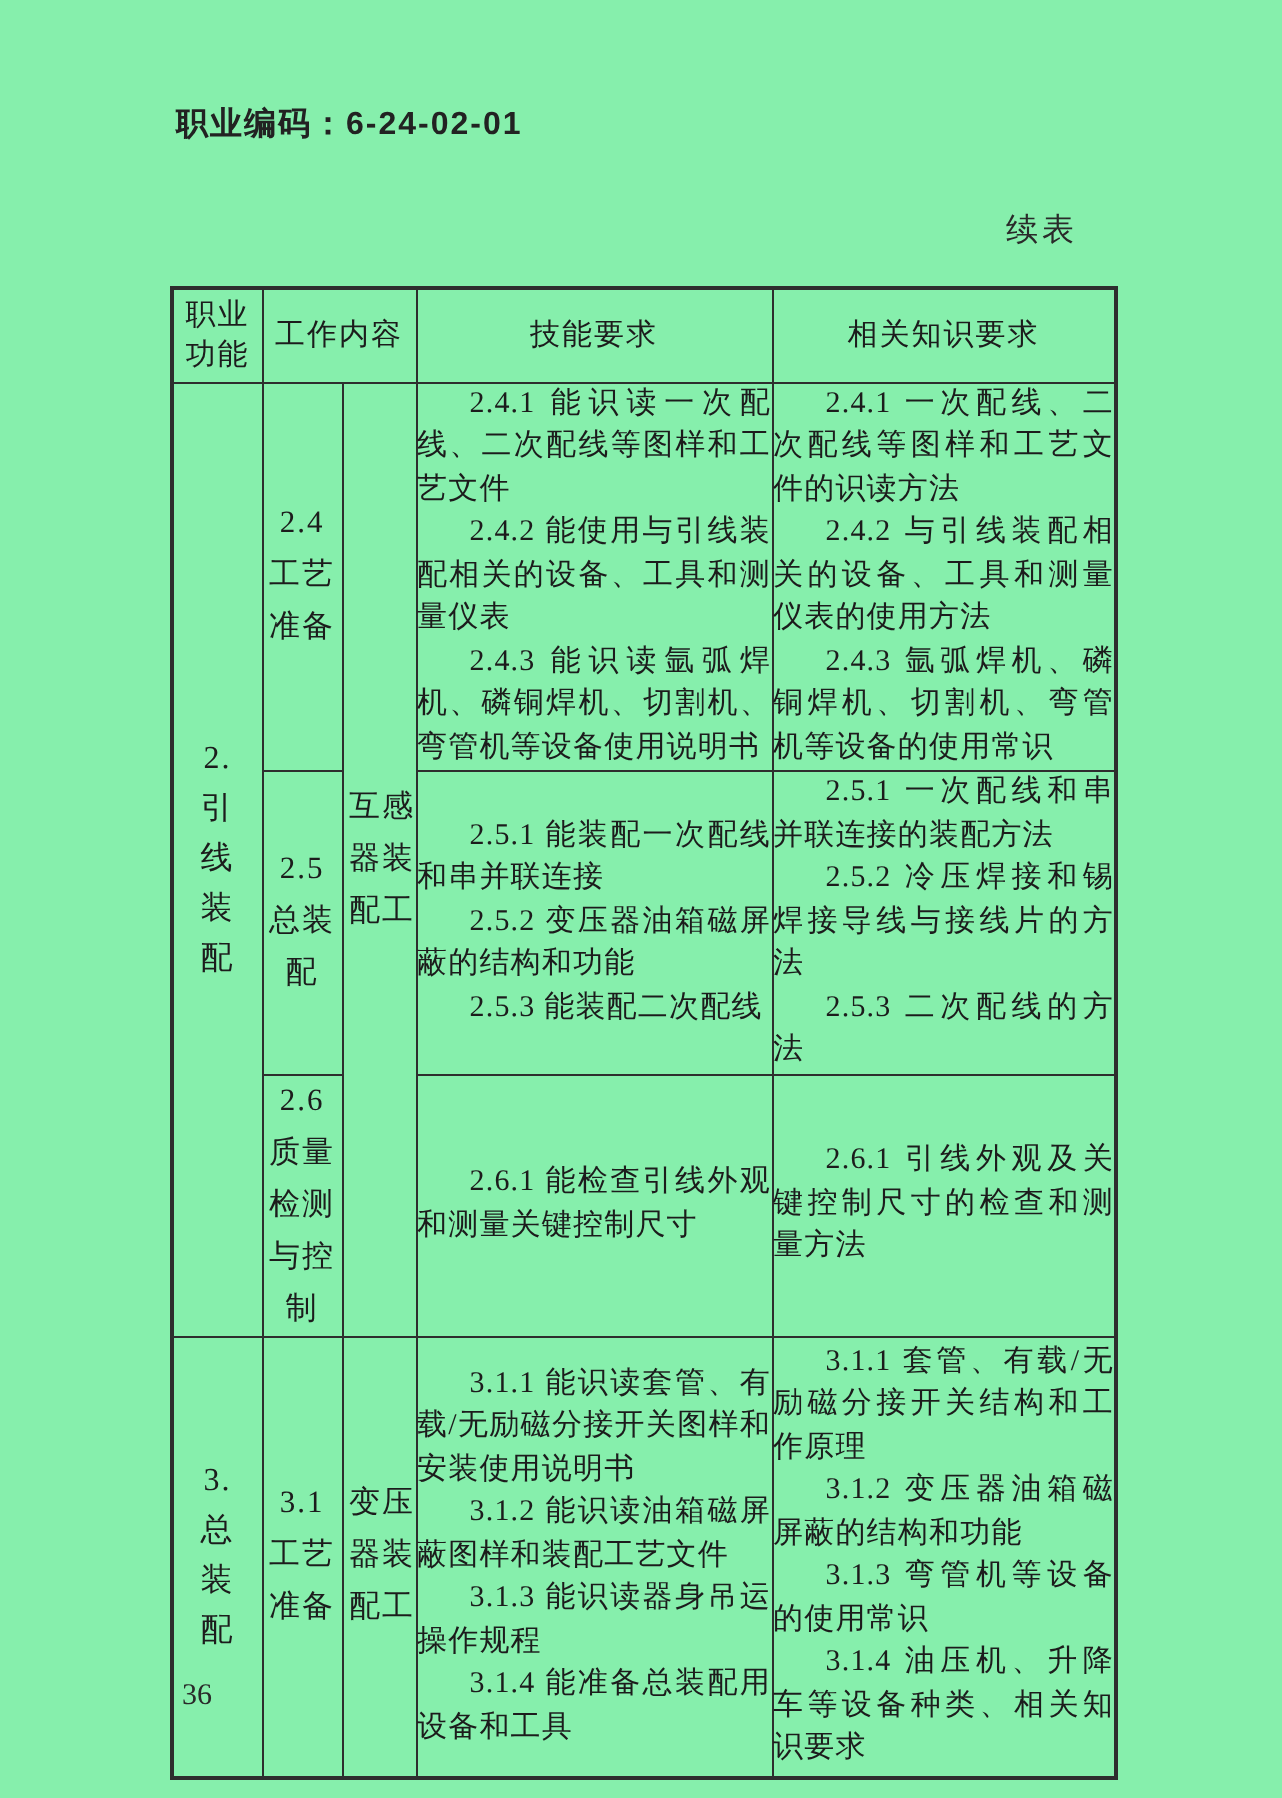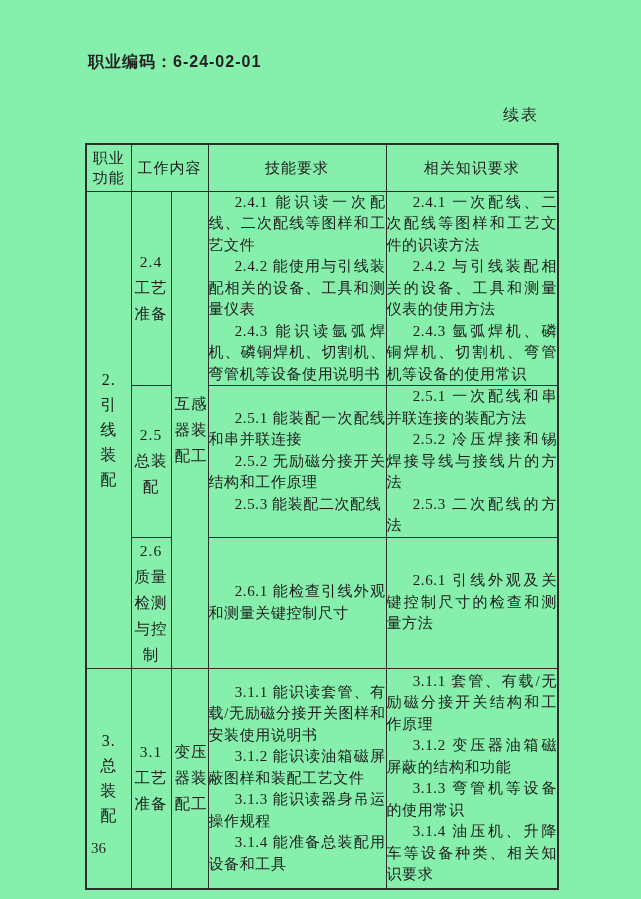--- a/index.html
+++ b/index.html
@@ -109,21 +109,21 @@
         <p>2.4.3 氩弧焊机、磷铜焊机、切割机、弯管机等设备的使用常识</p>
       </td>
     </tr>
 
     <tr class="r-25">
       <td class="c-task pre">2.5
 总装
 配</td>
       <td class="c-text">
         <p>2.5.1 能装配一次配线和串并联连接</p>
-        <p>2.5.2 无励磁分接开关结构和工作原理</p>
+        <p>2.5.2 变压器油箱磁屏蔽的结构和功能</p>
         <p>2.5.3 能装配二次配线</p>
       </td>
       <td class="c-text">
         <p>2.5.1 一次配线和串并联连接的装配方法</p>
         <p>2.5.2 冷压焊接和锡焊接导线与接线片的方法</p>
         <p>2.5.3 二次配线的方法</p>
       </td>
     </tr>
 
     <tr class="r-26">

